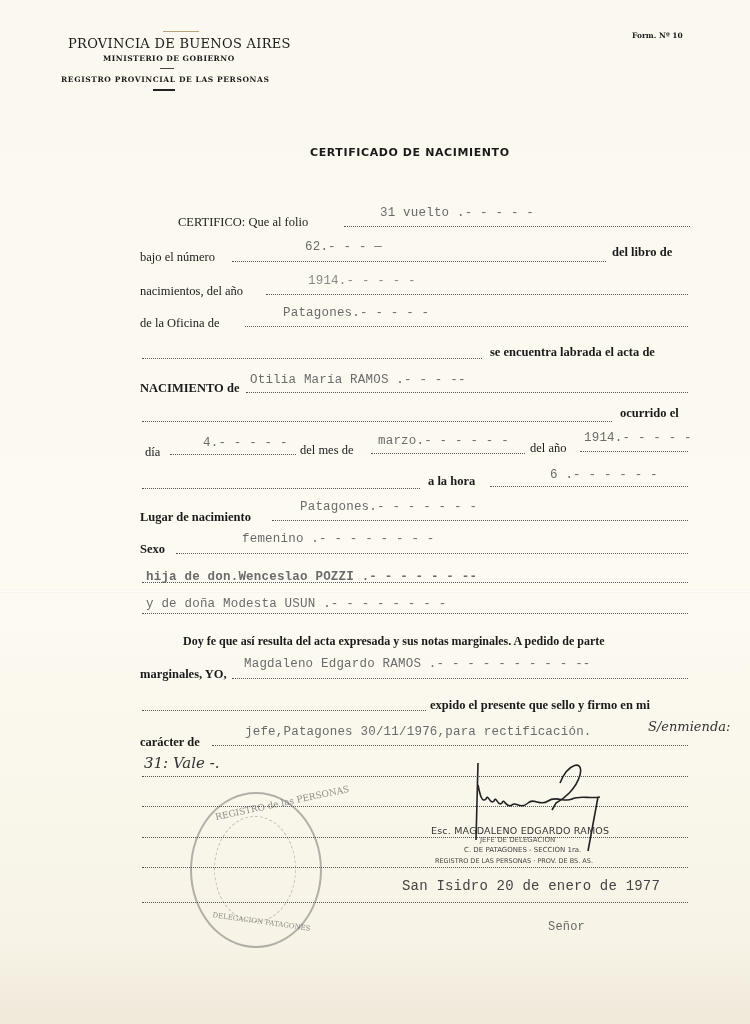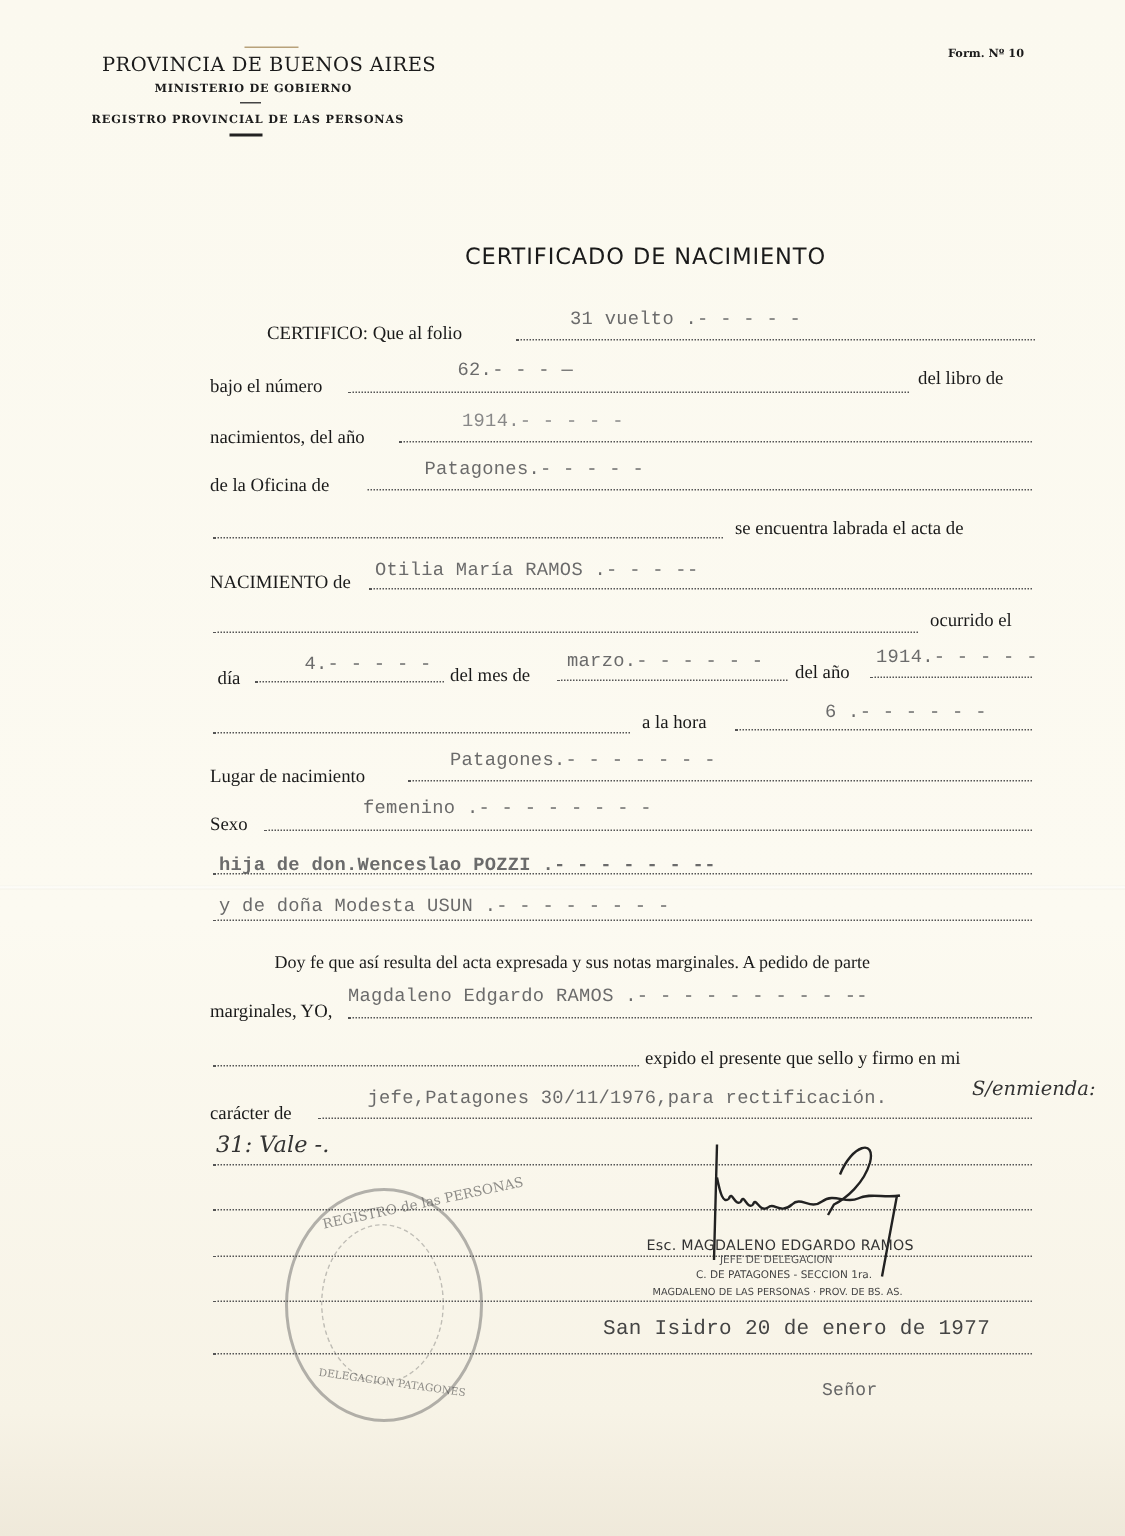--- a/index.html
+++ b/index.html
@@ -7,23 +7,23 @@
     width:750px; height:1024px; position:relative; overflow:hidden;
     background: linear-gradient(180deg, #fbf9ef 0%, #fcfaf1 60%, #f7f3e6 92%, #efe9da 100%);
     font-family: "Liberation Serif", serif; color:#1a1a1a;
   }
   .abs { position:absolute; white-space:nowrap; }
   .hdr-main { left:68px; top:36px; font-size:13px; letter-spacing:0.3px; font-family:"DejaVu Serif", serif; }
   .hdr-sub { left:103px; top:54px; font-size:7.5px; font-weight:bold; letter-spacing:0.5px; font-family:"DejaVu Serif", serif; }
   .hdr-reg { left:61px; top:75px; font-size:7.5px; font-weight:bold; letter-spacing:0.6px; font-family:"DejaVu Serif", serif; }
   .rule { position:absolute; height:1px; background:#444; }
   .form-no { left:632px; top:31px; font-size:7.5px; font-weight:bold; font-family:"DejaVu Serif", serif; }
-  .title { left:310px; top:162px; font-size:15px; font-weight:normal; letter-spacing:0.6px; font-family:"DejaVu Sans", sans-serif; }
+  .title { left:310px; top:146px; font-size:11px; font-weight:bold; letter-spacing:0.6px; font-family:"DejaVu Sans", sans-serif; }
   .lbl { font-size:12.5px; font-family:"Liberation Serif", serif; color:#1a1a1a; }
-  .lbl.b { font-weight:normal; }
+  .lbl.b { font-weight:bold; }
   .dots { position:absolute; height:0; border-bottom:1.3px dotted #555; }
   .typed { font-family:"Liberation Mono", monospace; font-size:12.5px; color:#6b6b6b; letter-spacing:0.2px; }
   .hand { font-family:"DejaVu Serif", serif; font-style:italic; font-size:15px; color:#333; }
   .sig-name { left:431px; top:825px; font-size:9.5px; font-family:"DejaVu Sans", sans-serif; color:#333; letter-spacing:0.2px;text-align:center; }
   .sig-l2 { left:480px; top:836px; font-size:7px; font-family:"DejaVu Sans", sans-serif; color:#555; }
   .sig-l3 { left:464px; top:846px; font-size:7px; font-family:"DejaVu Sans", sans-serif; color:#444; }
   .sig-l4 { left:435px; top:857px; font-size:6.5px; font-family:"DejaVu Sans", sans-serif; color:#444; }
   .stamp { position:absolute; left:190px; top:792px; width:128px; height:152px; border:2px solid rgba(90,90,90,0.45); border-radius:50%; }
   .stamp-inner { position:absolute; left:214px; top:816px; width:80px; height:104px; border:1px dashed rgba(90,90,90,0.35); border-radius:50%; }
   .stamp-text { font-size:9px; color:rgba(70,70,70,0.6); font-family:"DejaVu Serif", serif; }
@@ -97,21 +97,21 @@
 
 <div class="fold" style="top:590px;"></div>
 
 <div class="abs typed" style="left:146px;top:597px;">y de doña Modesta  USUN .- - - - - - - -</div>
 <div class="dots" style="left:142px;top:613px;width:546px;"></div>
 
 <div class="abs lbl b" style="left:183px;top:634px;font-size:12px;">Doy fe que así resulta del acta expresada y sus notas marginales. A pedido de parte</div>
 
 <div class="abs lbl b" style="left:140px;top:667px;">marginales, YO,</div>
 <div class="dots" style="left:232px;top:678px;width:456px;"></div>
-<div class="abs typed" style="left:232px;top:657px;">Magdaleno Edgardo RAMOS .- - - - - - - - - --</div>
+<div class="abs typed" style="left:244px;top:657px;">Magdaleno Edgardo RAMOS .- - - - - - - - - --</div>
 
 <div class="dots" style="left:142px;top:710px;width:284px;"></div>
 <div class="abs lbl b" style="left:430px;top:698px;">expido el presente que sello y firmo en mi</div>
 
 <div class="abs lbl b" style="left:140px;top:735px;">carácter de</div>
 <div class="dots" style="left:212px;top:745px;width:476px;"></div>
 <div class="abs typed" style="left:245px;top:725px;">jefe,Patagones 30/11/1976,para rectificación.</div>
 <div class="abs hand" style="left:648px;top:719px;font-size:13px;">S/enmienda:</div>
 
 <div class="abs hand" style="left:144px;top:754px;">31: Vale -.</div>
@@ -122,21 +122,21 @@
 <div class="dots" style="left:142px;top:902px;width:546px;"></div>
 
 <svg class="abs" style="left:460px;top:755px;" width="150" height="120">
   <path d="M18 8 L16 85 M18 30 C20 40 22 48 26 44 C28 38 30 50 34 46 C36 40 38 52 42 48 C44 42 46 54 52 50 C56 46 60 55 68 48 C74 42 80 52 88 46 C96 40 104 48 112 44 C120 40 130 44 140 42" fill="none" stroke="#222" stroke-width="1.6"></path>
   <path d="M100 28 C108 8 124 4 120 20 C116 34 104 44 96 48 L92 55 M138 42 L128 96" fill="none" stroke="#222" stroke-width="1.6"></path>
 </svg>
 
 <div class="abs sig-name">Esc. MAGDALENO EDGARDO RAMOS</div>
 <div class="abs sig-l2">JEFE DE DELEGACION</div>
 <div class="abs sig-l3">C. DE PATAGONES - SECCION 1ra.</div>
-<div class="abs sig-l4">MAGDALENO DE LAS PERSONAS · PROV. DE BS. AS.</div>
+<div class="abs sig-l4">REGISTRO DE LAS PERSONAS · PROV. DE BS. AS.</div>
 
 <div class="stamp"></div>
 <div class="stamp-inner"></div>
 <div class="abs stamp-text" style="left:214px;top:798px;transform:rotate(-12deg);">REGISTRO de las PERSONAS</div>
 <div class="abs stamp-text" style="left:212px;top:918px;font-size:7px;transform:rotate(8deg);">DELEGACION PATAGONES</div>
 
 <div class="abs typed" style="left:402px;top:878px;font-size:14px;color:#444;">San Isidro 20 de enero de 1977</div>
 <div class="abs typed" style="left:548px;top:920px;font-size:12px;color:#666;">Señor</div>
 
 </body></html>

